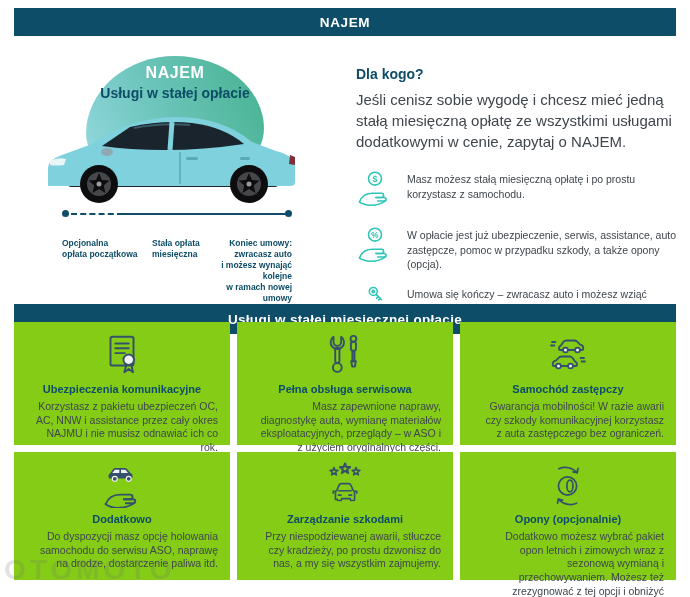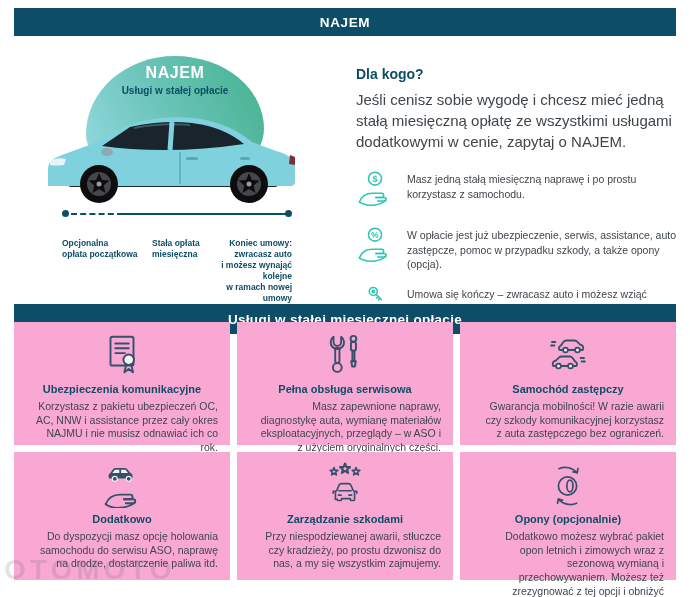--- a/index.html
+++ b/index.html
@@ -11,21 +11,21 @@
        display:flex;align-items:center;justify-content:center;font-weight:bold;}
   #top-bar{top:8px;height:28px;font-size:13.5px;letter-spacing:.6px;}
   #services-bar{top:304px;height:30px;font-size:13.5px;letter-spacing:.3px;}
 
   
   .blob{position:absolute;left:86px;top:56px;width:178px;height:130px;z-index:1;
         background:linear-gradient(245deg,#45b18e 0%,#6cc5bb 55%,#97dae2 100%);
         border-radius:50% 50% 48% 52% / 60% 56% 44% 40%;}
   .blob-text{position:absolute;left:60px;top:64px;width:230px;text-align:center;z-index:3;}
   .blob-title{font-size:16px;font-weight:bold;color:#fff;letter-spacing:.6px;}
-  .blob-sub{font-size:10px;font-weight:bold;color:#0e4d67;margin-top:3px;}
+  .blob-sub{font-size:14px;font-weight:bold;color:#0e4d67;margin-top:3px;}
   .car{position:absolute;left:44px;top:104px;z-index:2;}
 
   .timeline{position:absolute;left:62px;top:210px;width:230px;z-index:3;}
   .tl-line{position:relative;height:9px;}
   .tl-dot{width:7px;height:7px;border-radius:50%;background:#0e4d67;position:absolute;top:0;}
   .tl-dot.start{left:0}.tl-dot.end{right:0}
   .tl-dash{position:absolute;left:9px;top:2.5px;width:52px;border-top:2px dashed #0e4d67;}
   .tl-solid{position:absolute;left:61px;right:5px;top:2.5px;border-top:2px solid #0e4d67;}
   .tl-labels{display:flex;margin-top:19px;}
   .tl-label{font-size:8.5px;font-weight:bold;color:#0e4d67;line-height:1.3;white-space:pre-line;}
@@ -38,21 +38,21 @@
   .who-heading{font-size:14px;font-weight:bold;color:#0e4d67;margin:0 0 7px 0;}
   .who-intro{font-size:15px;line-height:1.4;margin:0;}
   .benefit{display:flex;gap:13px;align-items:flex-start;margin-top:12px;}
   .benefit.first{margin-top:17px;}
   .benefit svg{flex:none;}
   .benefit-text{font-size:10.5px;line-height:1.4;padding-top:3px;}
 
   
   .cards{position:absolute;left:14px;top:322px;width:662px;display:grid;
          grid-template-columns:repeat(3,1fr);grid-template-rows:123px 128px;gap:7px;}
-  .card{background:#f9a8d4;text-align:center;padding-top:9px;box-sizing:border-box;}
+  .card{background:#84cc16;text-align:center;padding-top:9px;box-sizing:border-box;}
   .card-icon{height:47px;display:flex;align-items:center;justify-content:center;}
   .card-title{font-size:11px;font-weight:bold;color:#0e4d67;margin-top:5px;}
   .card-text{font-size:10.5px;line-height:1.3;text-align:right;padding:5px 12px 0 20px;}
 
   .watermark{position:absolute;left:4px;top:554px;z-index:5;font-size:28px;font-weight:bold;
              letter-spacing:4px;color:rgba(110,110,110,0.20);}
 </style>
 </head>
 <body>
 
@@ -120,21 +120,21 @@
   <div class="benefit first">
     <span>
       <svg width="38" height="40" viewBox="0 0 44 46" fill="none" stroke="#2cc5b6" stroke-width="1.8" stroke-linecap="round" stroke-linejoin="round">
         <circle cx="22" cy="11" r="7.5"></circle>
         <text x="22" y="14.8" font-size="10.5" font-weight="bold" text-anchor="middle" fill="#2cc5b6" stroke="none">$</text>
         <path d="M4 38 C6.5 31.5 12 28 19 28 H29.5 C32.8 28 32.8 32.8 29.5 32.8 H23"></path>
         <path d="M23 32.8 H32.5 C35.6 32.8 35.6 37 32.5 37 H25"></path>
         <path d="M4 38 C11 43.5 25 43 33.5 37"></path>
       </svg>
     </span>
-    <div class="benefit-text">Masz jedną stałą miesięczną naprawę i po prostu korzystasz z samochodu.</div>
+    <div class="benefit-text">Masz możesz stałą miesięczną opłatę i po prostu korzystasz z samochodu.</div>
   </div>
 
   <div class="benefit">
     <span>
       <svg width="38" height="40" viewBox="0 0 44 46" fill="none" stroke="#2cc5b6" stroke-width="1.8" stroke-linecap="round" stroke-linejoin="round">
         <circle cx="22" cy="11" r="7.5"></circle>
         <text x="22" y="14.5" font-size="9.5" font-weight="bold" text-anchor="middle" fill="#2cc5b6" stroke="none">%</text>
         <path d="M4 38 C6.5 31.5 12 28 19 28 H29.5 C32.8 28 32.8 32.8 29.5 32.8 H23"></path>
         <path d="M23 32.8 H32.5 C35.6 32.8 35.6 37 32.5 37 H25"></path>
         <path d="M4 38 C11 43.5 25 43 33.5 37"></path>

